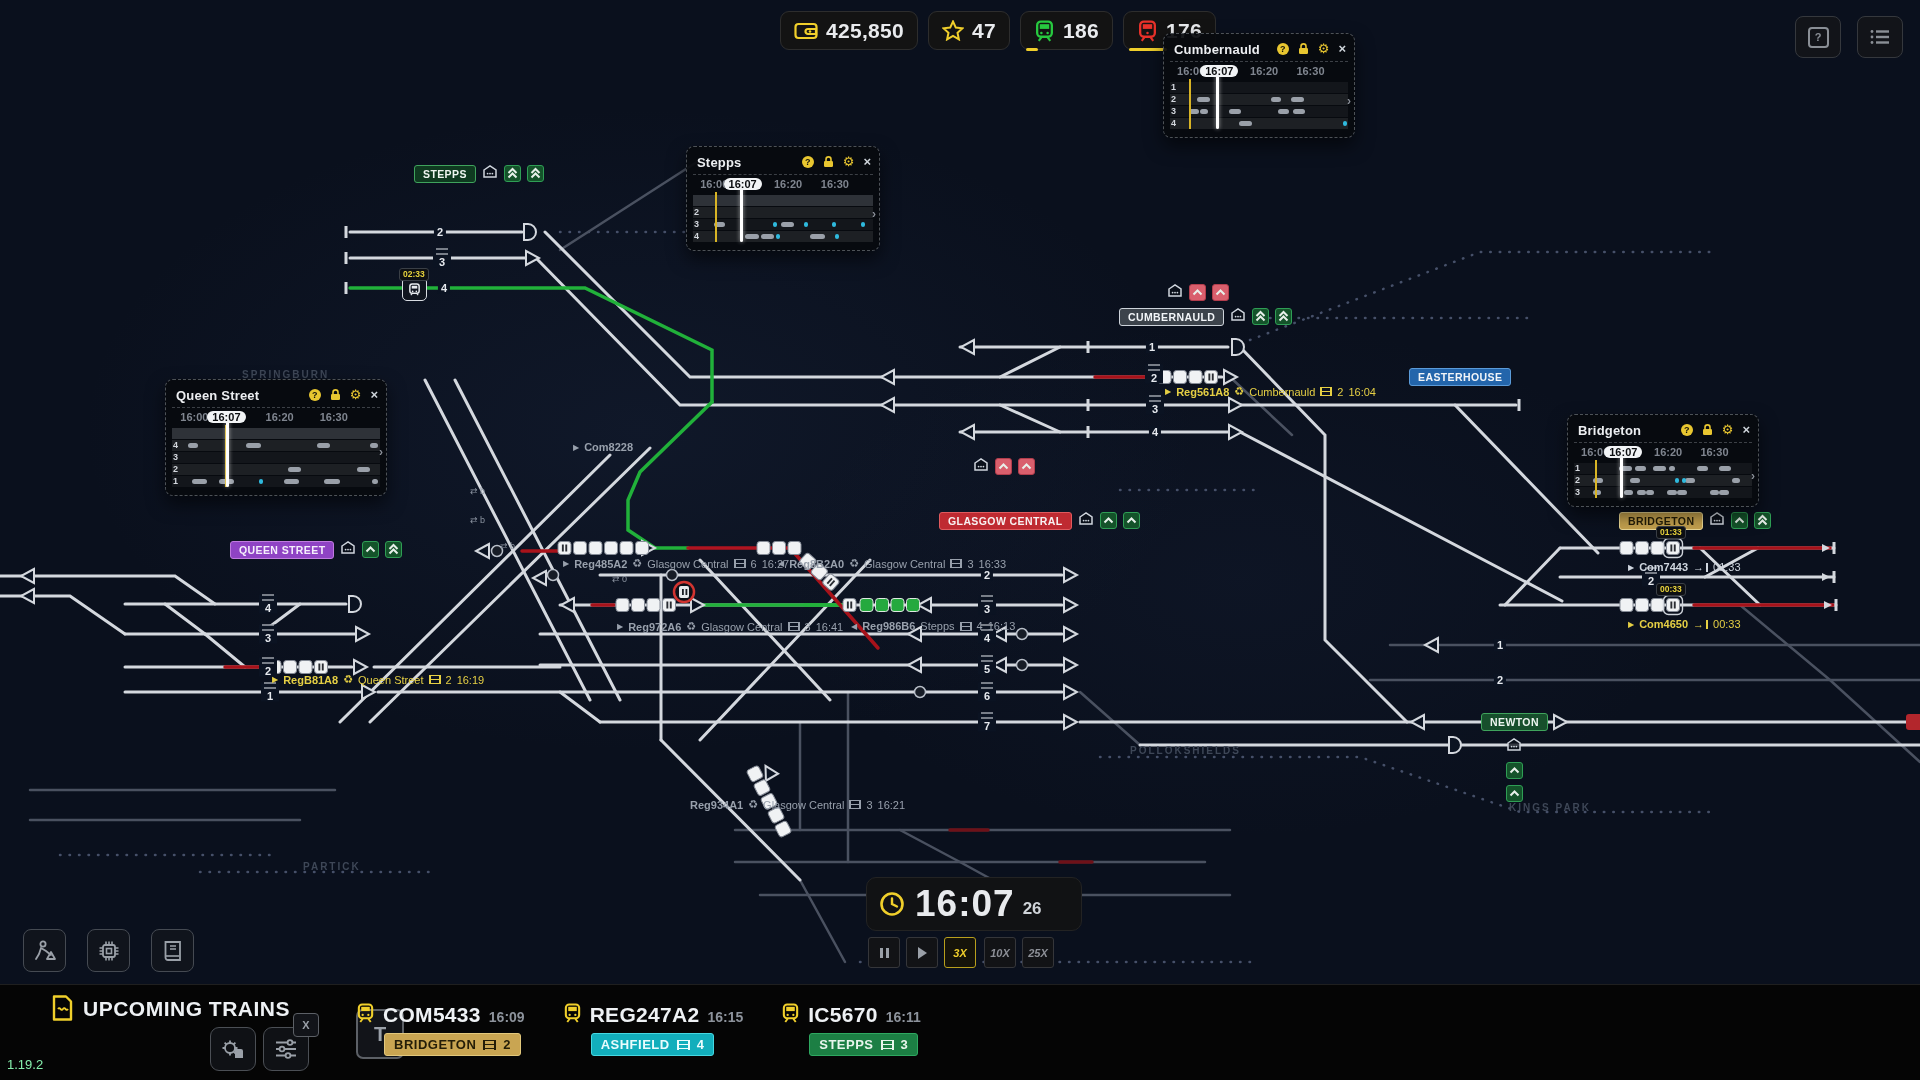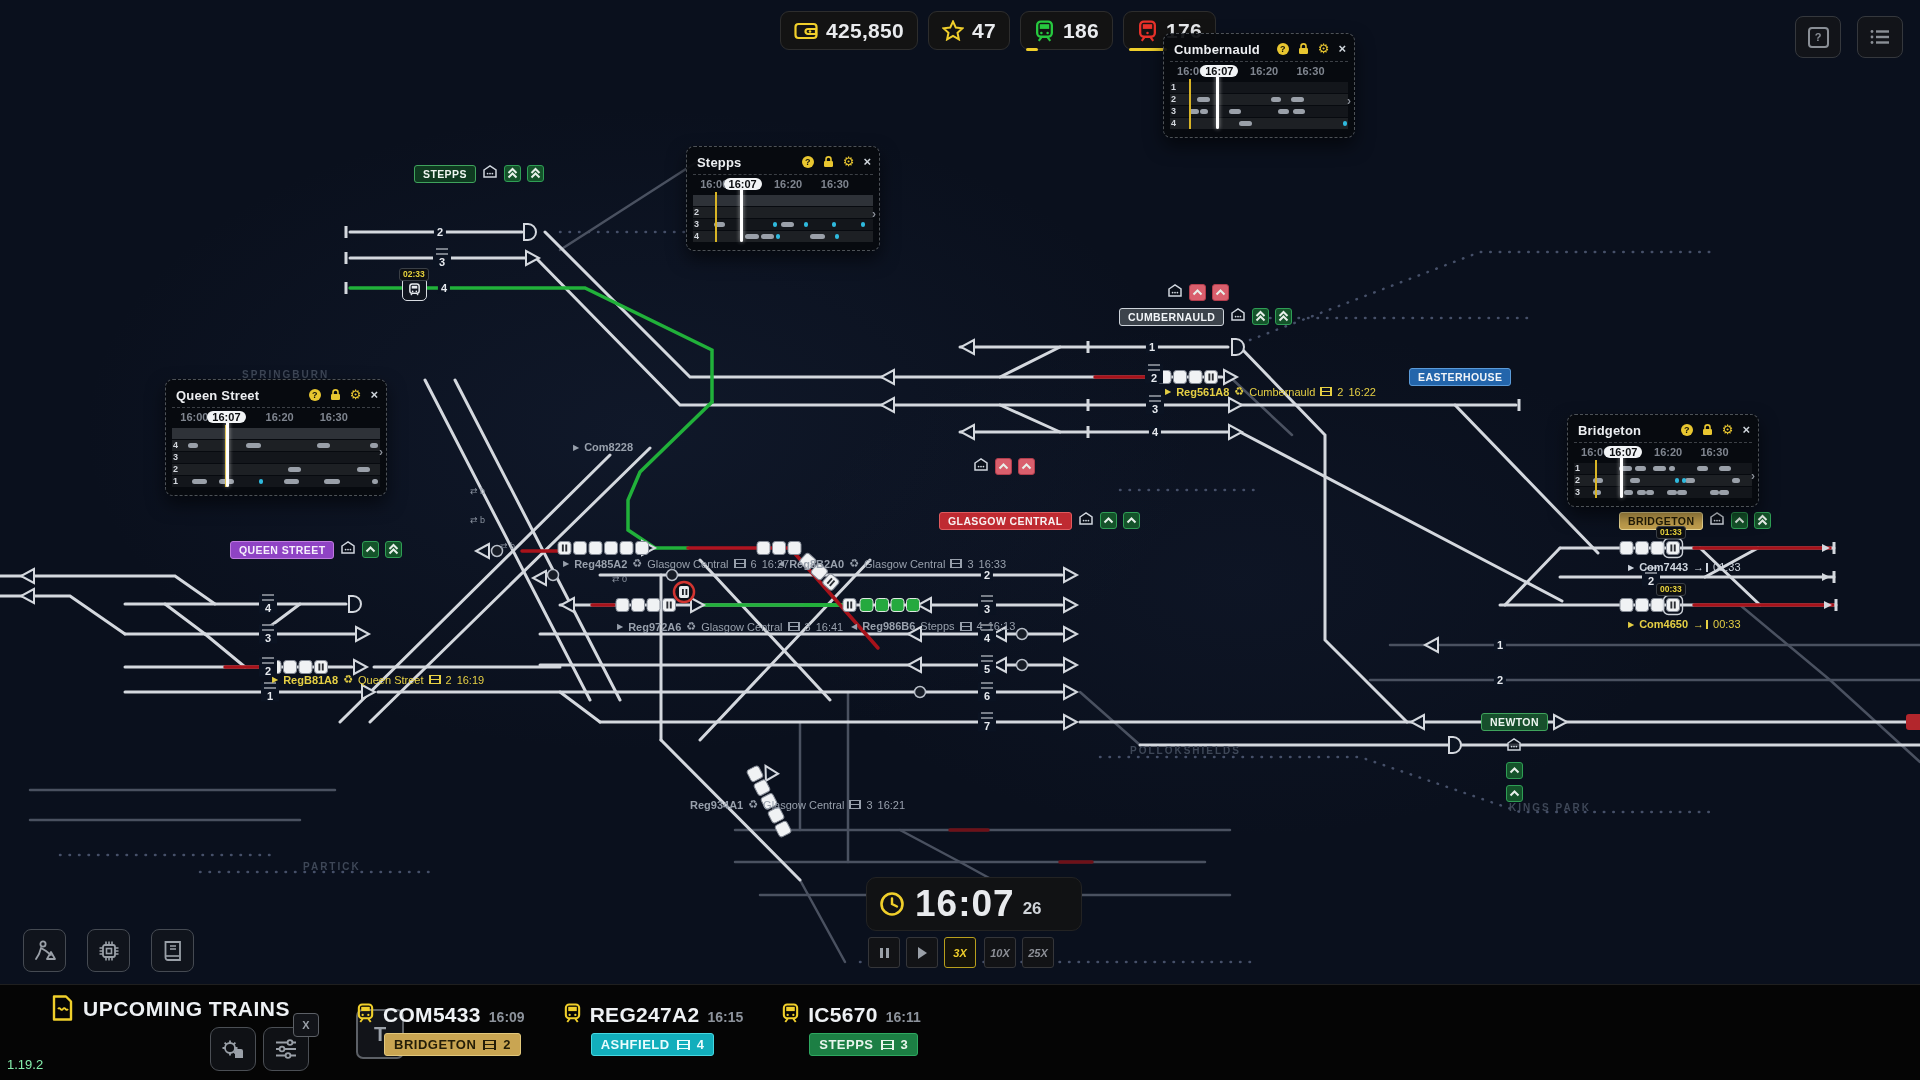--- a/index.html
+++ b/index.html
@@ -644,21 +644,21 @@
         <span>4</span>
         <span>16:13</span>
       </div>
       <div class="tlabel" style="left: 1165px; top: 385px; color: rgb(229, 207, 68);">
         <span class="dir">▶</span>
         <span class="tid">Reg561A8</span>
         <span>♻</span>
         <span>Cumbernauld</span>
         <span class="plt"></span>
         <span>2</span>
-        <span>16:22</span>
+        <span>16:04</span>
       </div>
       <div class="tlabel" style="left: 272px; top: 673px; color: rgb(229, 207, 68);">
         <span class="dir">▶</span>
         <span class="tid">RegB81A8</span>
         <span>♻</span>
         <span>Queen Street</span>
         <span class="plt"></span>
         <span>2</span>
         <span>16:19</span>
       </div>

